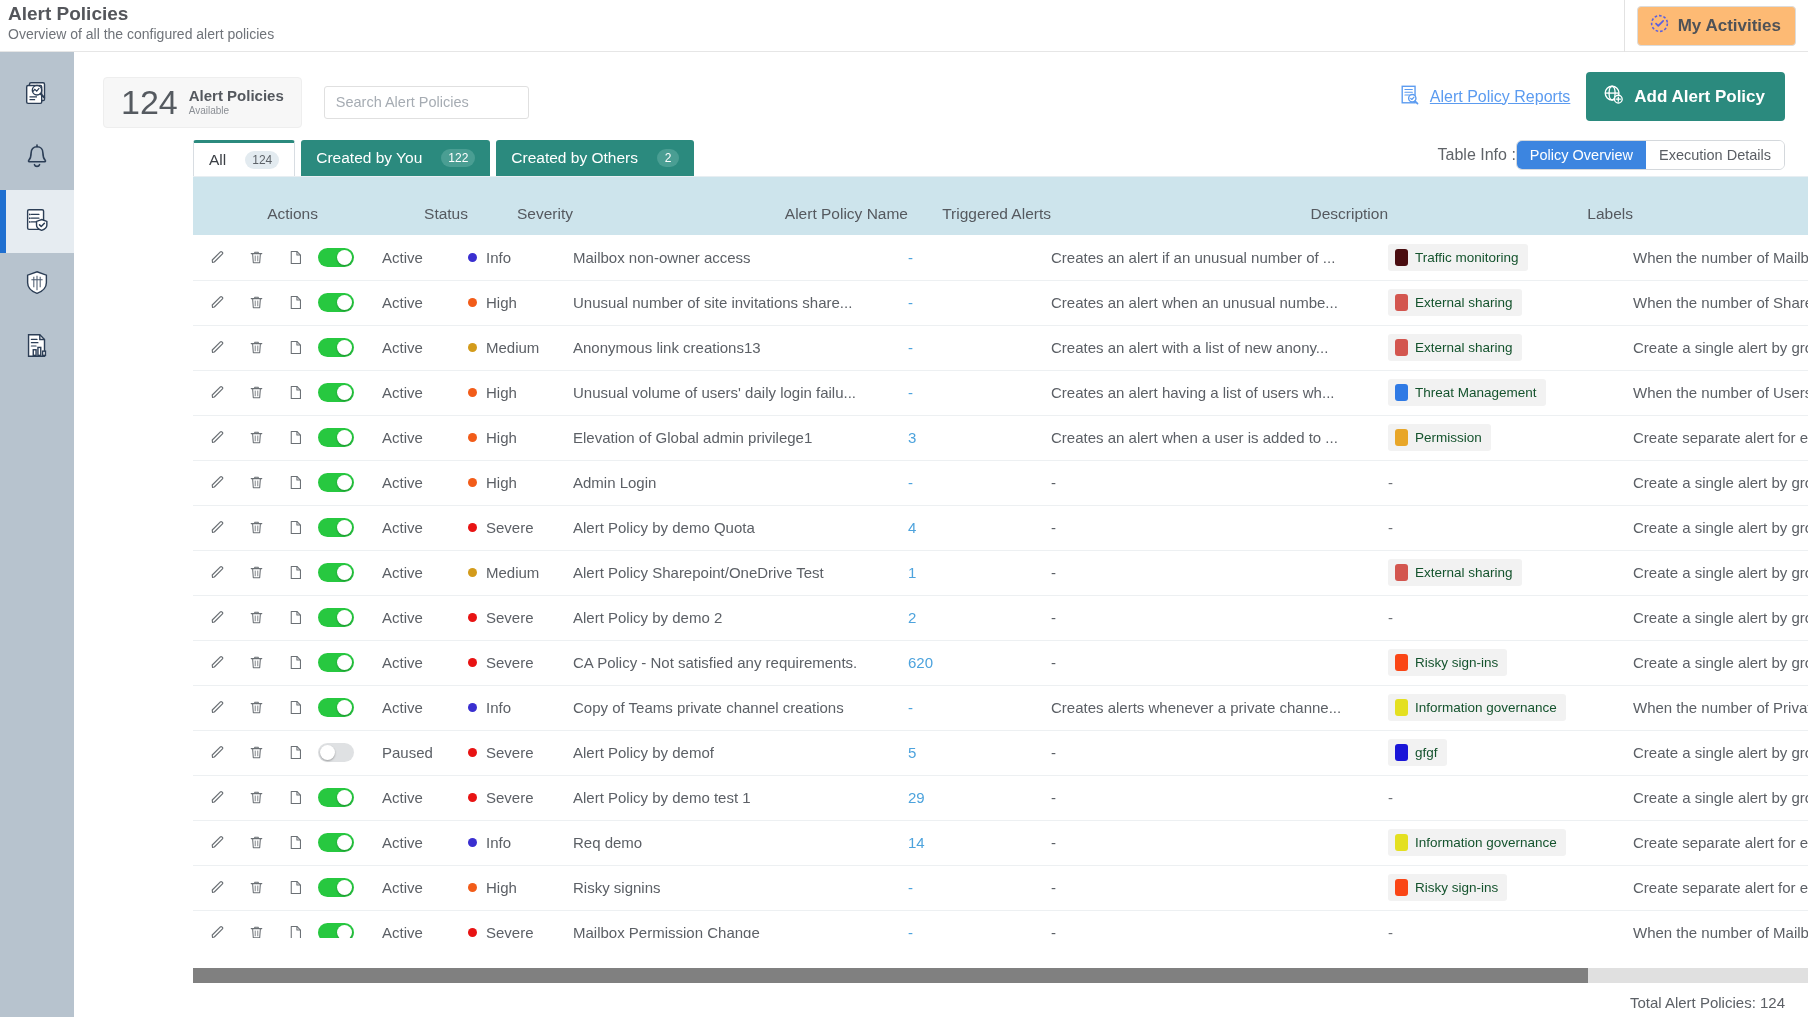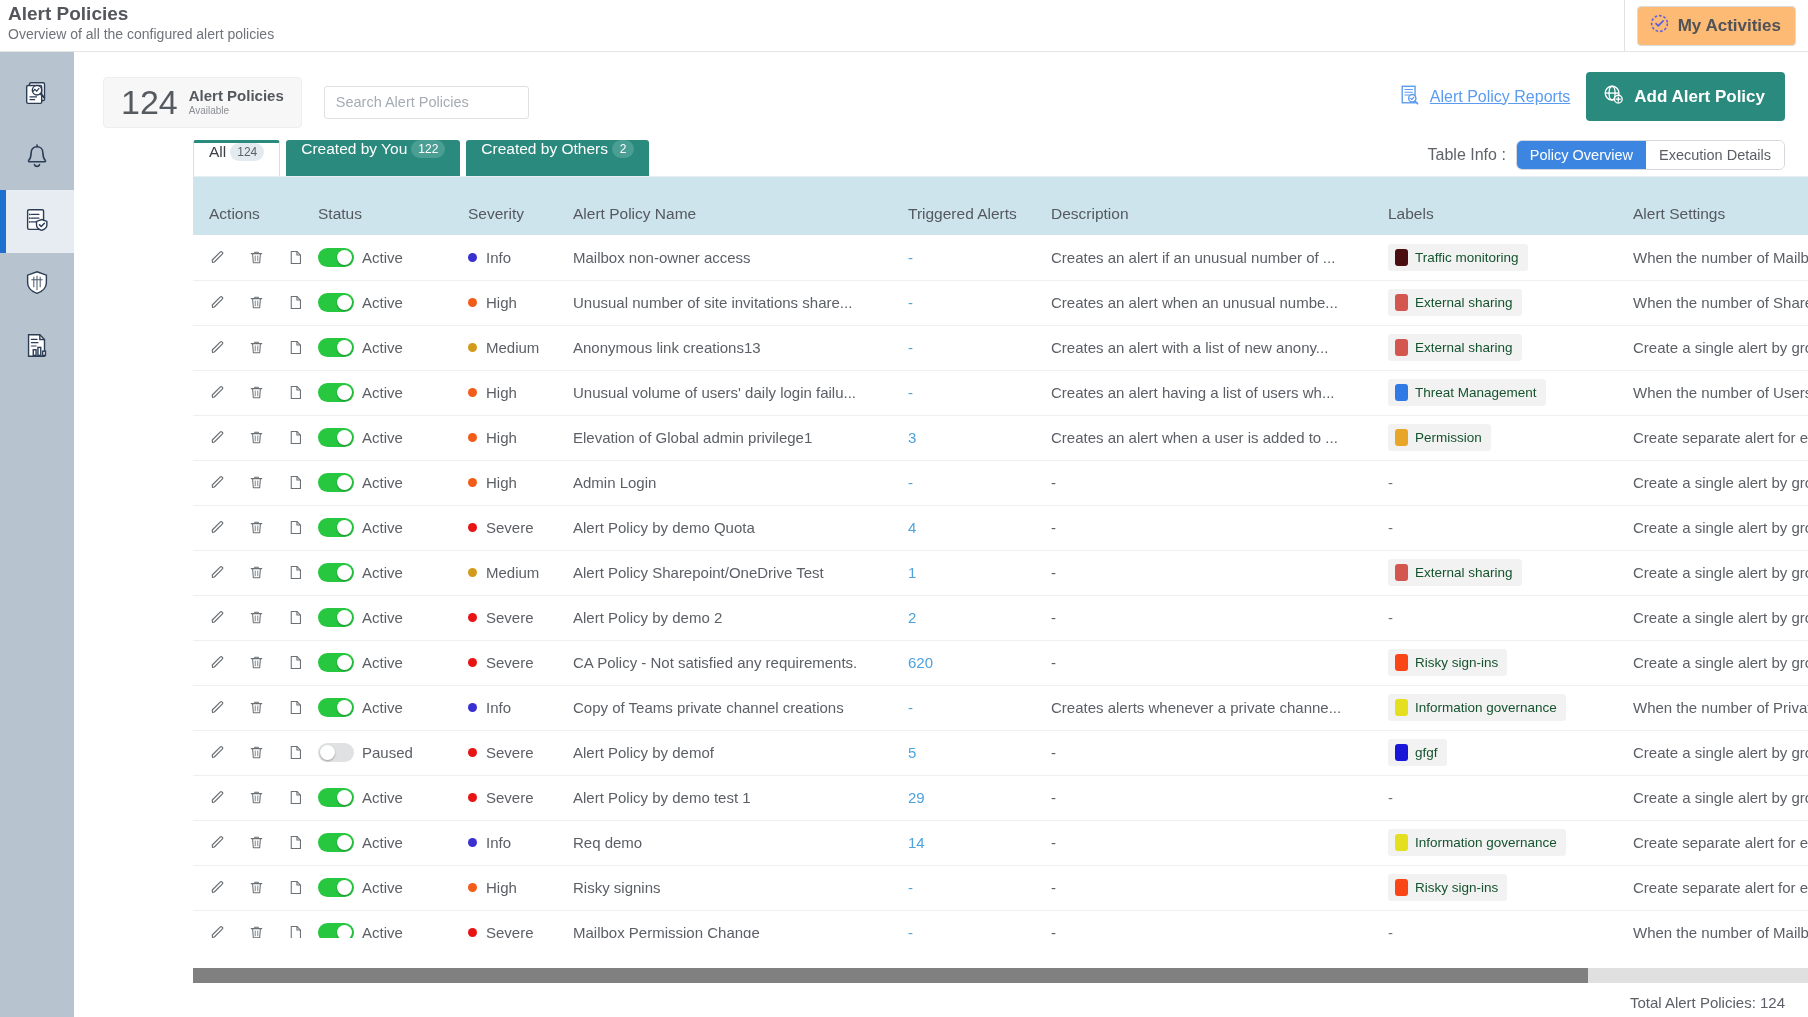--- a/index.html
+++ b/index.html
@@ -101,21 +101,21 @@
     padding: 11px 20px 11px 16px; font-size: 17px; font-weight: 600;
     cursor: pointer; font-family: "Liberation Sans", sans-serif;
   }
 
   
   .tabs-row {
     position: relative; height: 46px; padding-left: 119px;
     display: flex; align-items: flex-end; gap: 6px;
   }
   .tab {
-    display: flex; align-items: flex-start; gap: 4px;
+    display: flex; align-items: center; gap: 19px;
     height: 36px; padding: 0 15px;
     font-size: 15.5px; cursor: pointer;
     border-radius: 3px 3px 0 0;
   }
   .tab.inactive {
     background: #2b8a7e; color: #ffffff;
   }
   .tab.active {
     background: #ffffff; color: #3c4046;
     border: 1px solid #d8dde2; border-bottom: none;
@@ -123,21 +123,21 @@
   }
   .tab-badge {
     font-size: 12px; border-radius: 11px; padding: 2px 7px;
     min-width: 22px; text-align: center;
   }
   .tab.inactive .tab-badge { background: #4a9e93; color: #fff; }
   .tab.active .tab-badge { background: #e3ebf0; color: #5d6268; }
 
   .table-info {
     position: absolute; right: 23px; bottom: 6px;
-    display: flex; align-items: center; gap: 10px;
+    display: flex; align-items: center; 
   }
   .table-info-label { font-size: 16px; color: #5f6368; }
   .seg-group { display: flex; border: 1px solid #d4d8dc; border-radius: 6px; overflow: hidden;}
   .seg {
     padding: 6px 13px; font-size: 14.5px; cursor: pointer;
     background: #fff; color: #5a5e64;
   }
   .seg.on { background: #3c85e0; color: #ffffff; }
 
   
@@ -152,21 +152,21 @@
   table.grid {
     border-collapse: collapse;
     width: 1900px;
     table-layout: fixed;
     font-size: 15px;
   }
   table.grid thead th {
     background: #cde4ec;
     color: #55595f;
     font-weight: 400;
-    text-align: left;
+    text-align: right;
     padding: 28px 0 12px 0;
     font-size: 15.5px;
     height: 52px;
     white-space: nowrap;
   }
   table.grid tbody td {
     border-bottom: 1px solid #edf0f2;
     height: 45px;
     padding: 0;
     vertical-align: middle;
@@ -180,21 +180,21 @@
   .col-severity{ width: 105px; }
   .col-name    { width: 335px; }
   .col-trig    { width: 143px; }
   .col-desc    { width: 337px; }
   .col-labels  { width: 245px; }
   .col-settings{ width: 460px; }
 
   .actions-cell { display: flex; align-items: center; gap: 22px; padding-left: 16px;}
   .act-ic { cursor: pointer; display: inline-flex; }
 
-  .status-cell { display: flex; align-items: center; gap: 8px; }
+  .status-cell { display: flex; align-items: center; gap: 28px; }
   .toggle {
     width: 36px; height: 19px; border-radius: 10px; position: relative;
     cursor: pointer; flex: none;
   }
   .toggle.on { background: #27c840; }
   .toggle.off { background: #dfe1e3; }
   .toggle .knob {
     position: absolute; top: 2px; width: 15px; height: 15px; border-radius: 50%;
     background: #ffffff; box-shadow: 0 1px 2px rgba(0,0,0,.3);
   }

